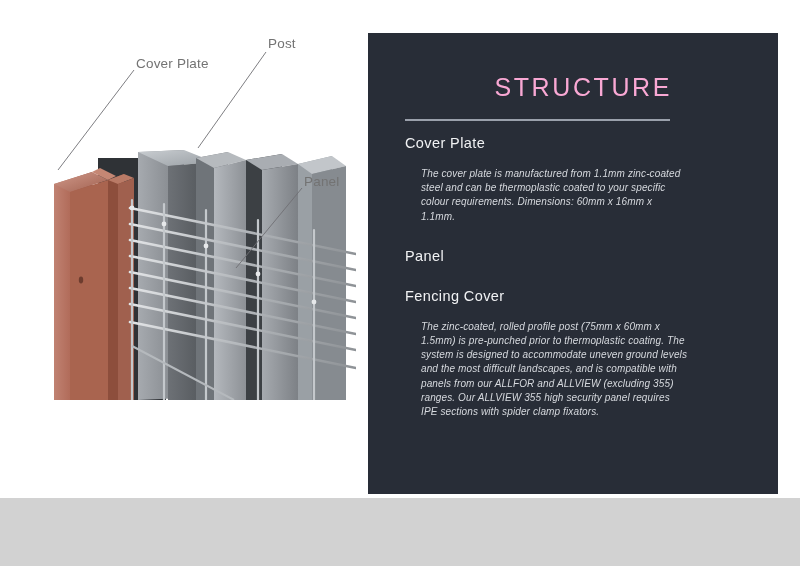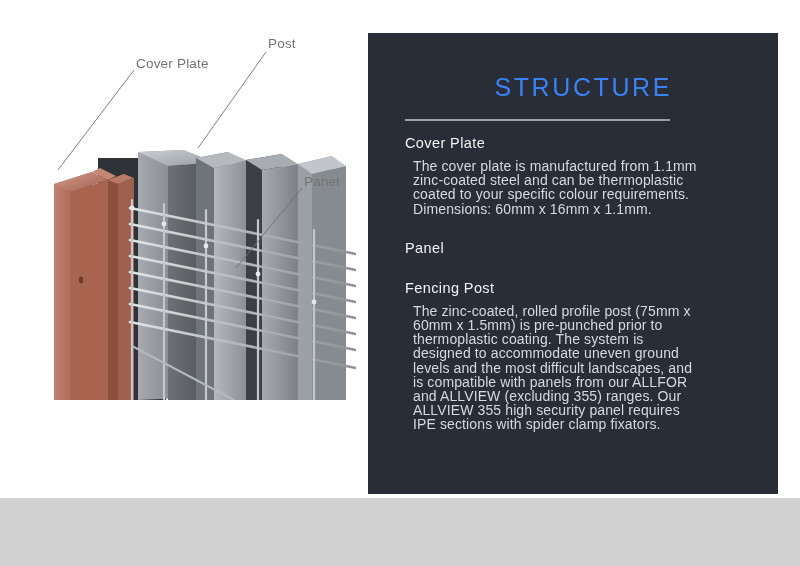--- a/index.html
+++ b/index.html
@@ -82,21 +82,21 @@
     box-sizing: border-box;
     padding: 0;
   }
   #panel-title {
     position: absolute;
     right: 106px;
     top: 40px;
     font-size: 25px;
     font-weight: 400;
     letter-spacing: 2.6px;
-    color: #3b82f6;
+    color: #f9a8d4;
     margin: 0;
   }
   #title-rule {
     position: absolute;
     left: 37px;
     top: 86px;
     width: 265px;
     height: 1.5px;
     background: #9aa0ab;
   }
@@ -110,25 +110,26 @@
   .section { margin: 0 0 24px 0; }
   .section:last-child { margin-bottom: 0; }
   .section-heading {
     font-size: 14.5px;
     font-weight: 400;
     color: #f1f2f4;
     letter-spacing: .4px;
     margin: 0 0 7px 0;
   }
   .section-text {
-    font-size: 14px;
+    font-size: 10px;
     line-height: 14.2px;
     color: #d6d9de;
     letter-spacing: .12px;
-    margin: 8px;
+    margin: 16px;
+    font-style: italic;
   }
 </style>
 </head>
 <body>
 
 <div id="page">
 
   <div id="left-col">
 
     <div id="render">
@@ -259,19 +260,19 @@
       <div class="section">
         <h2 class="section-heading">Cover Plate</h2>
         <p class="section-text">The cover plate is manufactured from 1.1mm zinc-coated steel and can be thermoplastic coated to your specific colour requirements. Dimensions: 60mm x 16mm x 1.1mm.</p>
       </div>
 
       <div class="section">
         <h2 class="section-heading">Panel</h2>
       </div>
 
       <div class="section">
-        <h2 class="section-heading">Fencing Post</h2>
+        <h2 class="section-heading">Fencing Cover</h2>
         <p class="section-text">The zinc-coated, rolled profile post (75mm x 60mm x 1.5mm) is pre-punched prior to thermoplastic coating. The system is designed to accommodate uneven ground levels and the most difficult landscapes, and is compatible with panels from our ALLFOR and ALLVIEW (excluding 355) ranges. Our ALLVIEW 355 high security panel requires IPE sections with spider clamp fixators.</p>
       </div>
 
     </div>
   </div>
 </div>
 
 </body></html>

